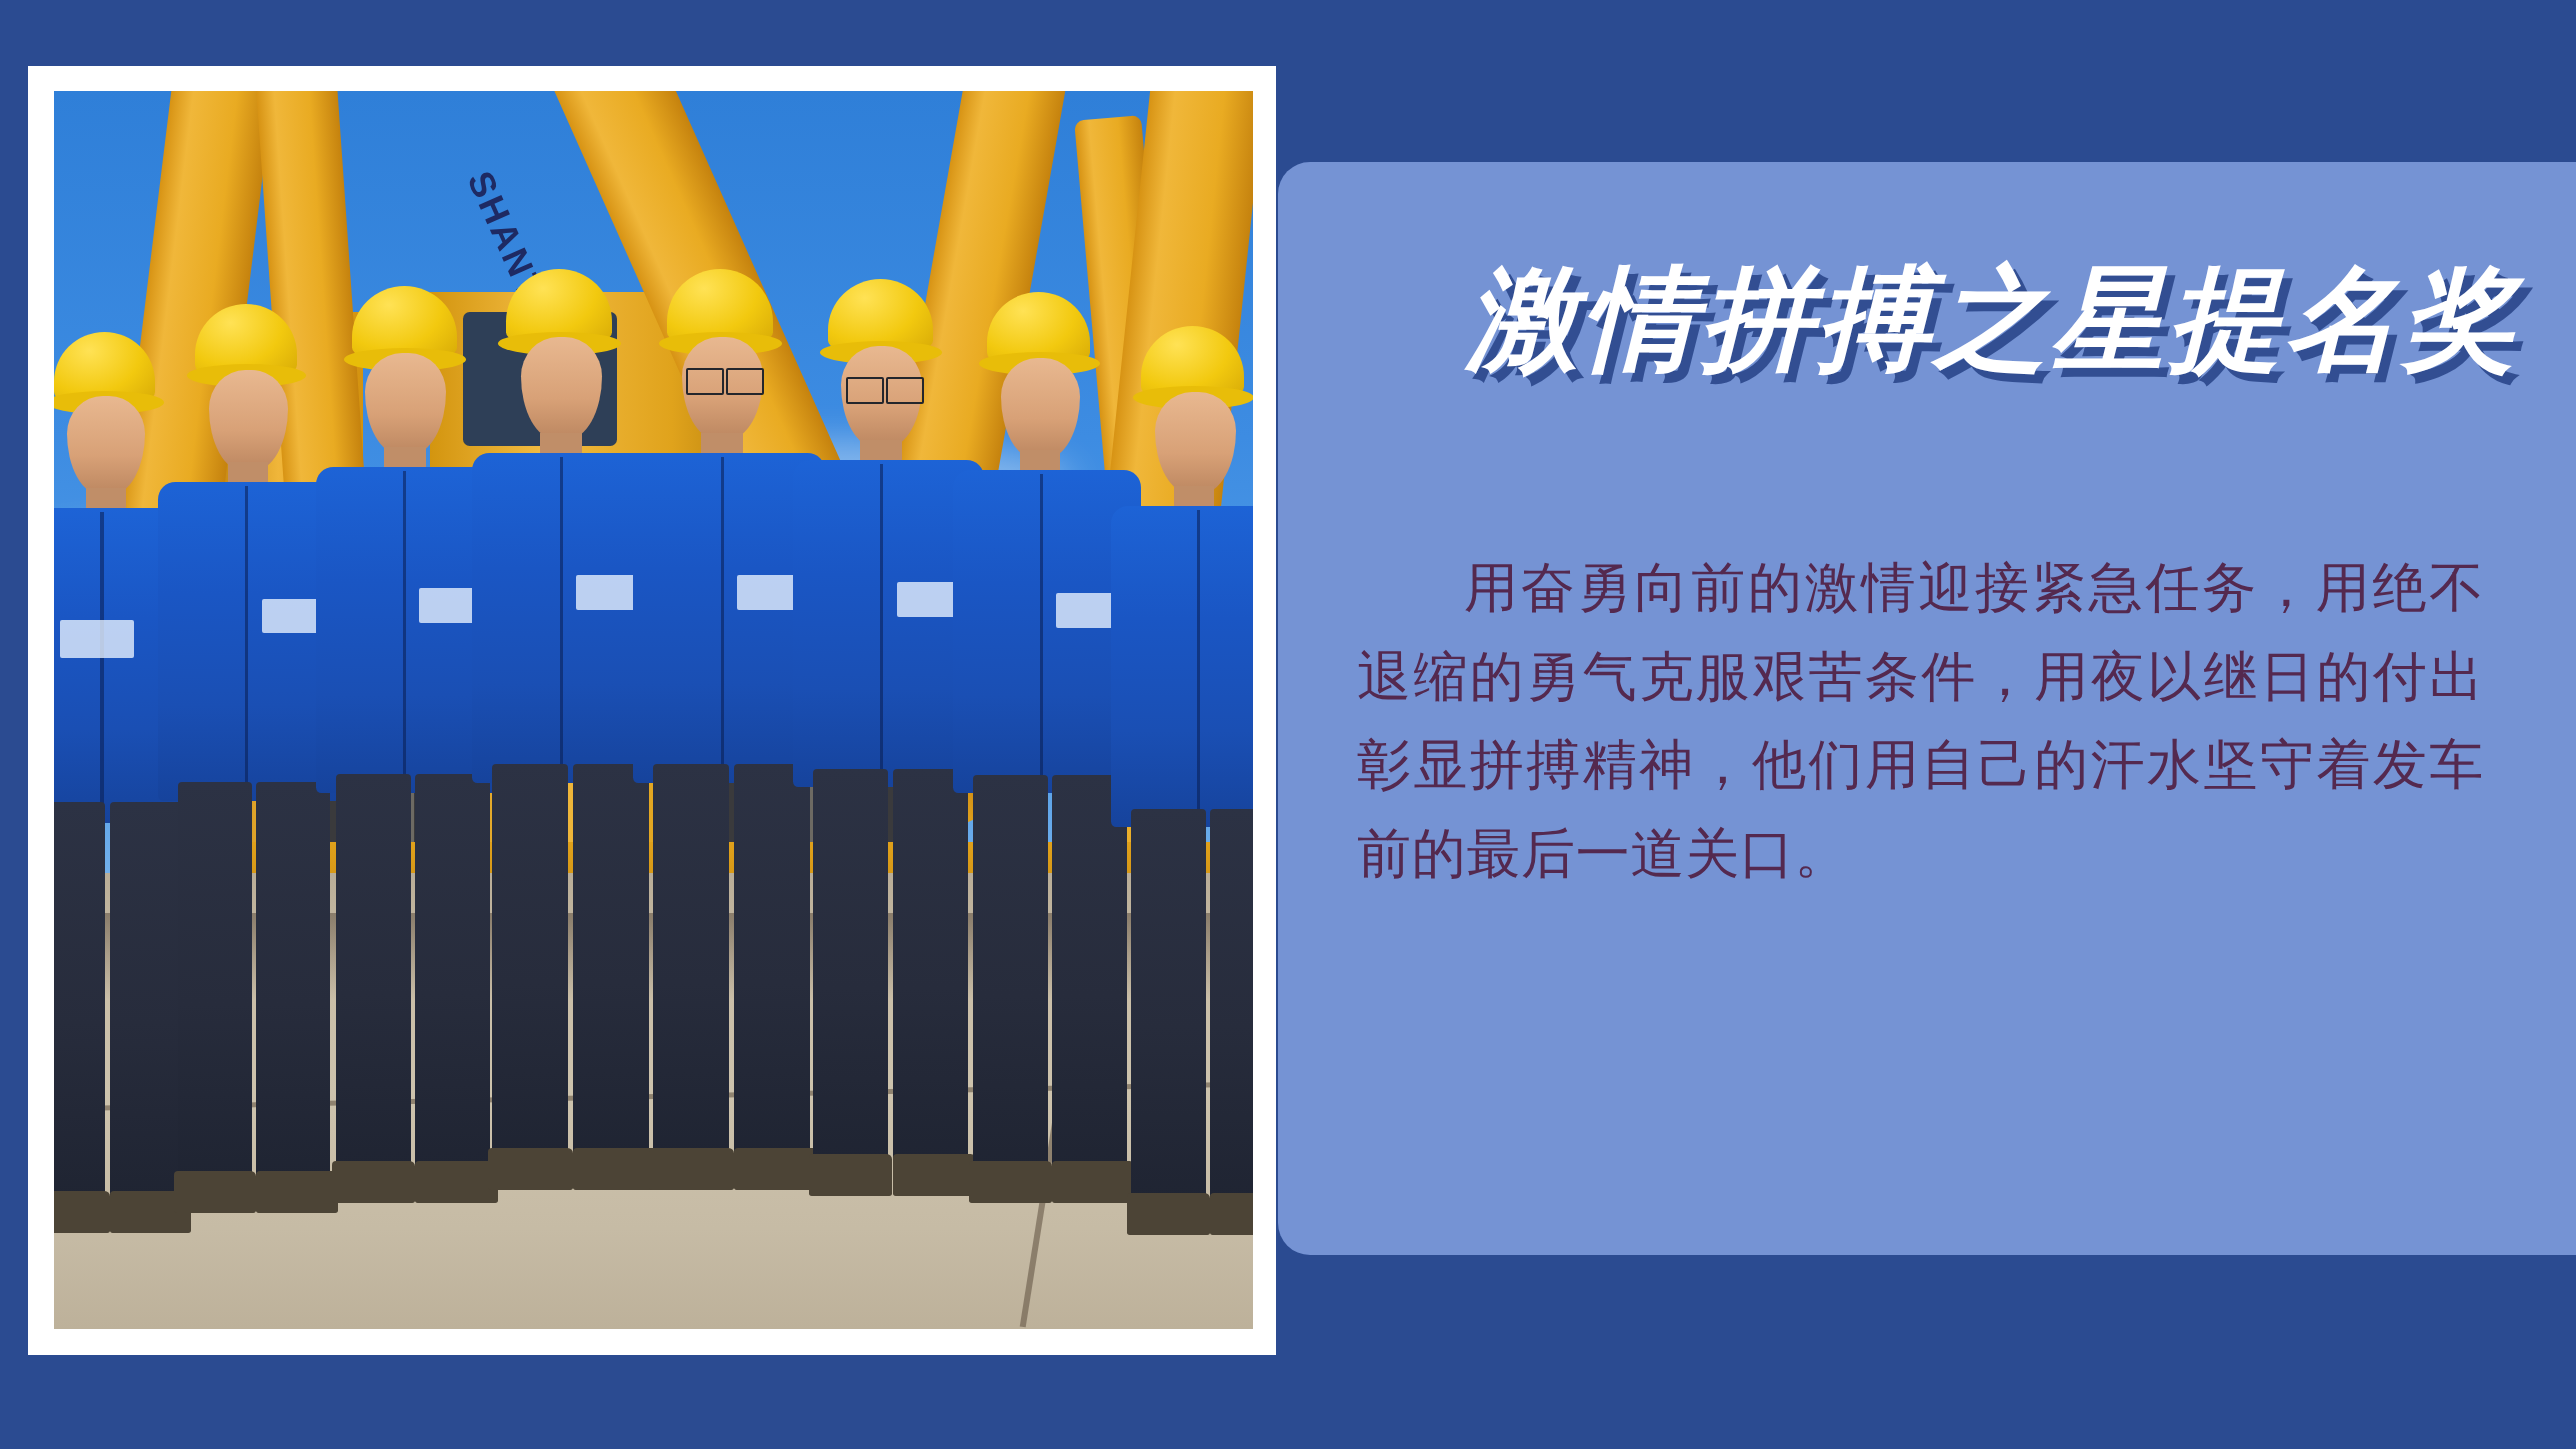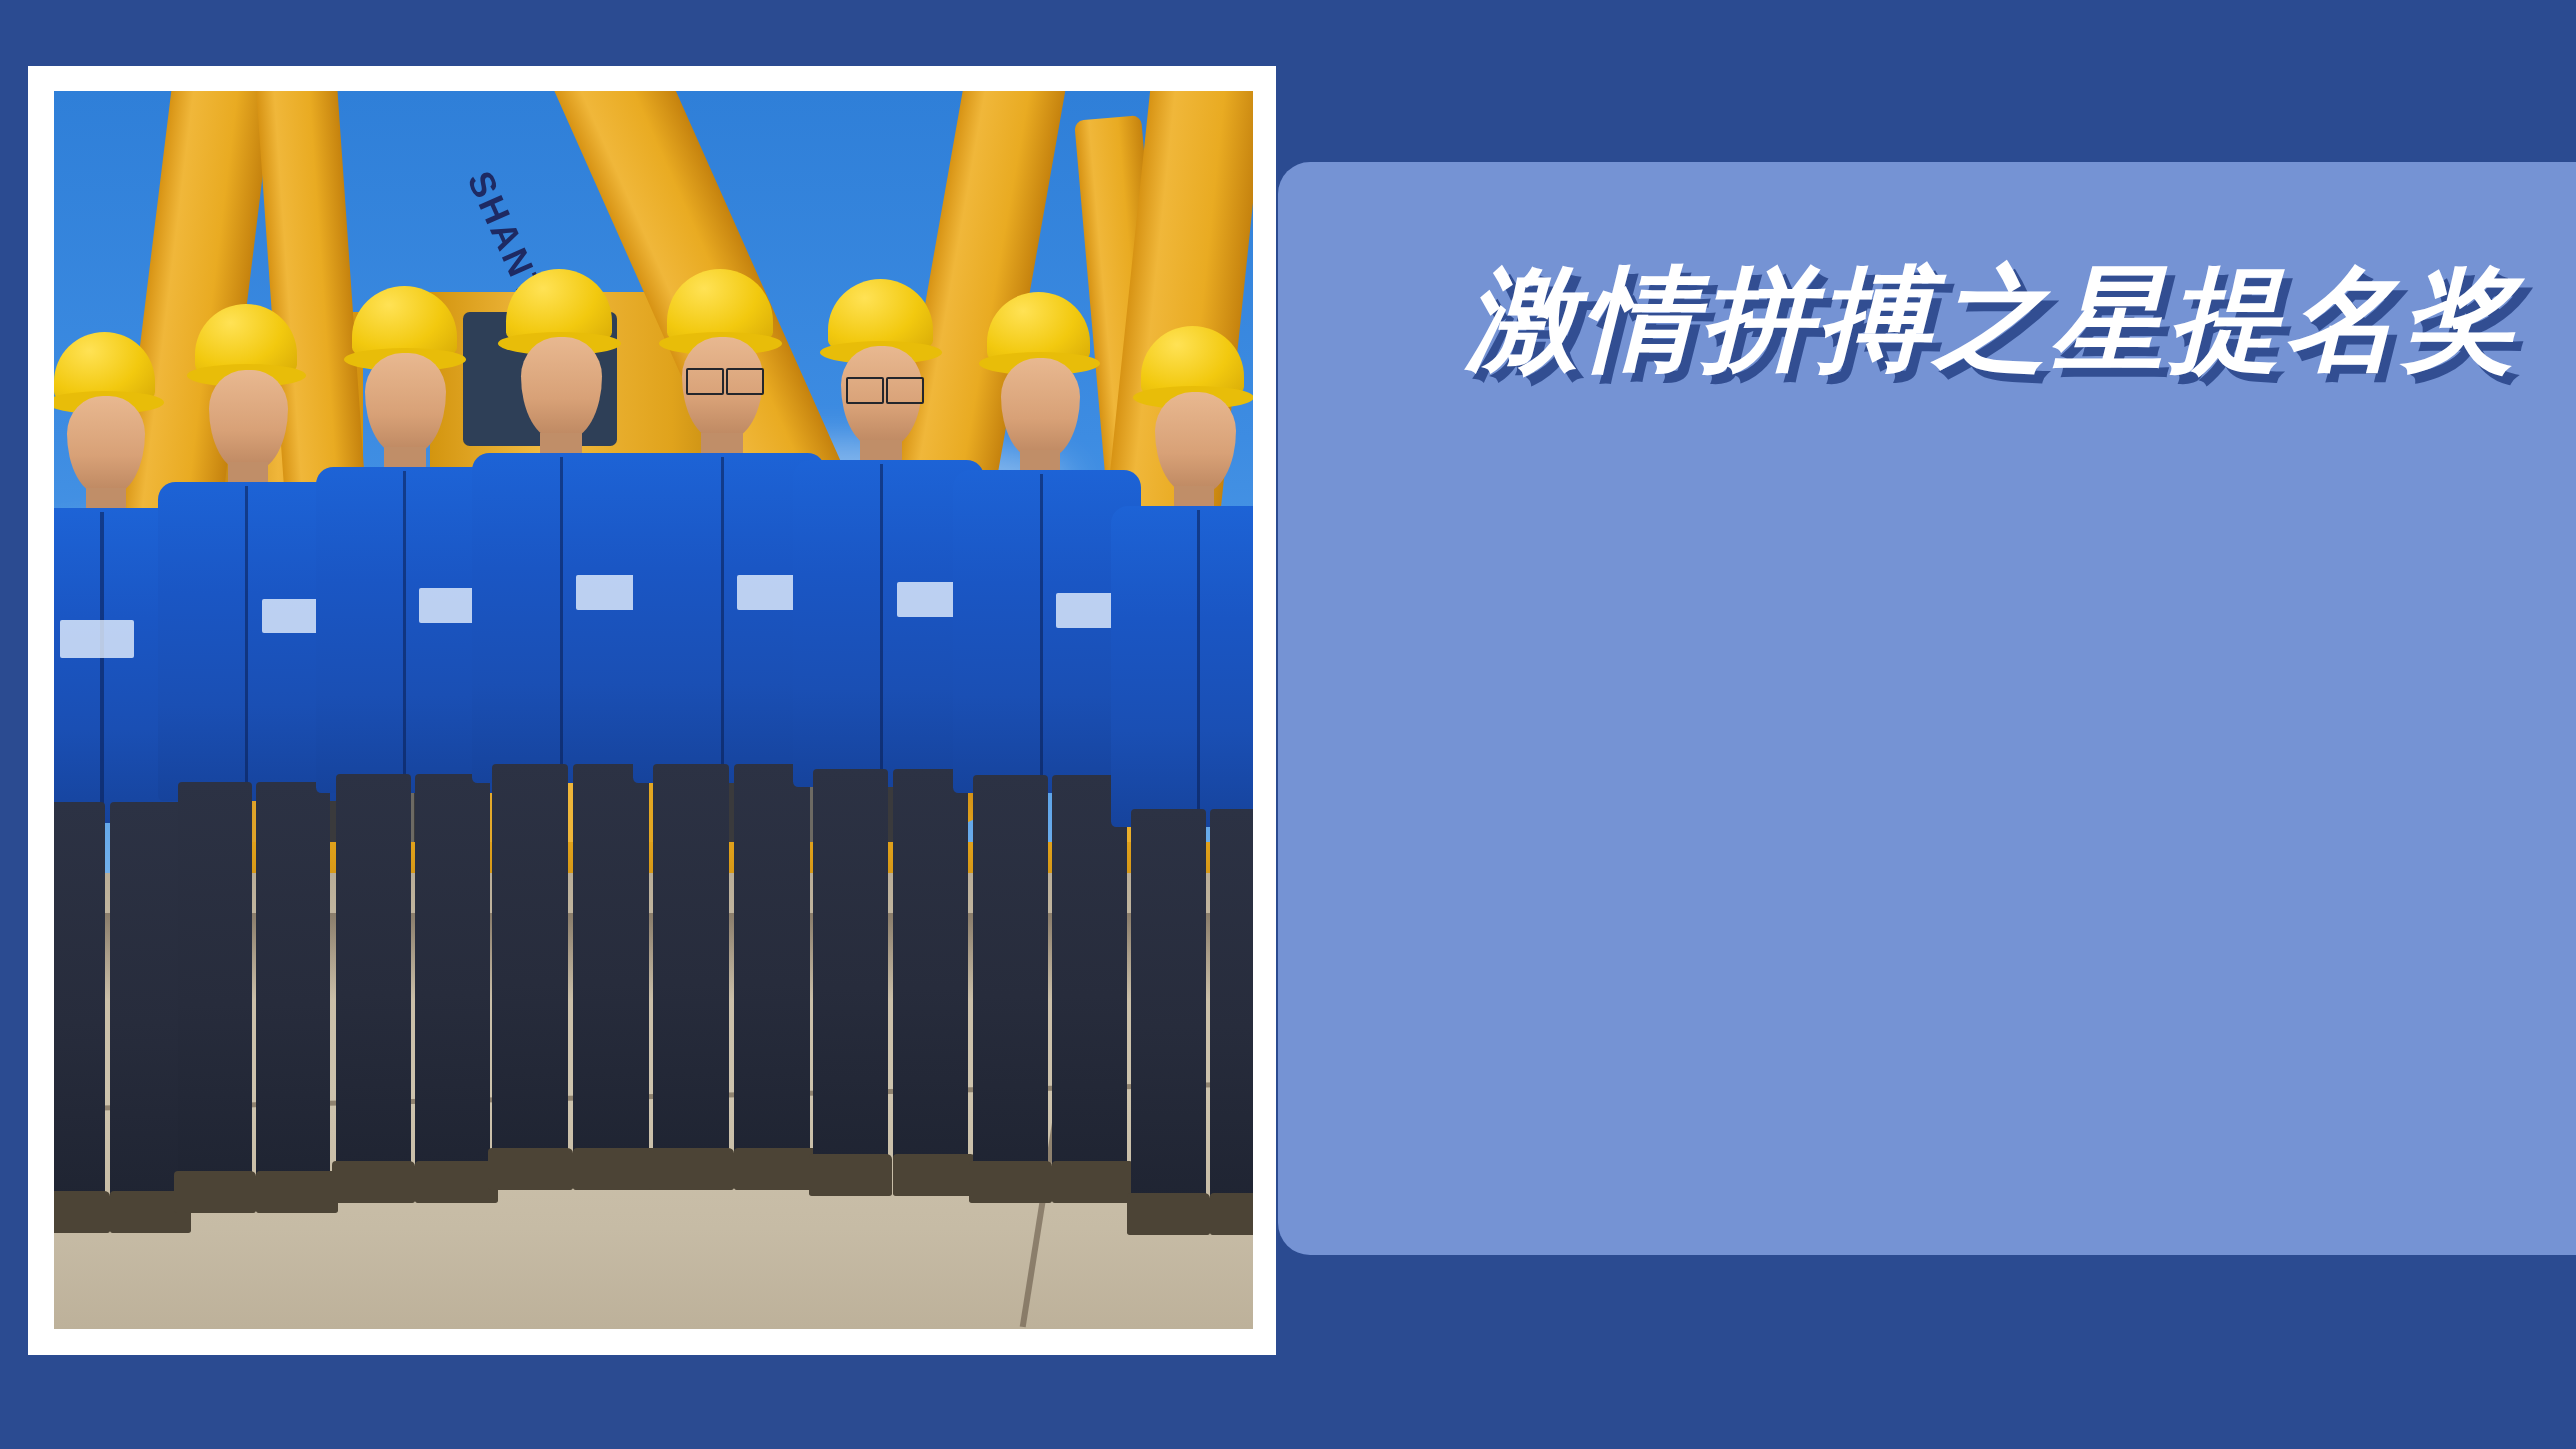--- a/index.html
+++ b/index.html
@@ -368,17 +368,18 @@
       </div>
 
     </div>
   </div>
 
   <div class="panel">
 
     <div class="title">激情拼搏之星提名奖</div>
 
 
+    <div class="body-text">用奋勇向前的激情迎接紧急任务，用绝不退缩的勇气克服艰苦条件，用夜以继日的付出彰显拼搏精神，他们用自己的汗水坚守着发车前的最后一道关口。</div>
 
   </div>
 
 </div>
 
 
 </body></html>

